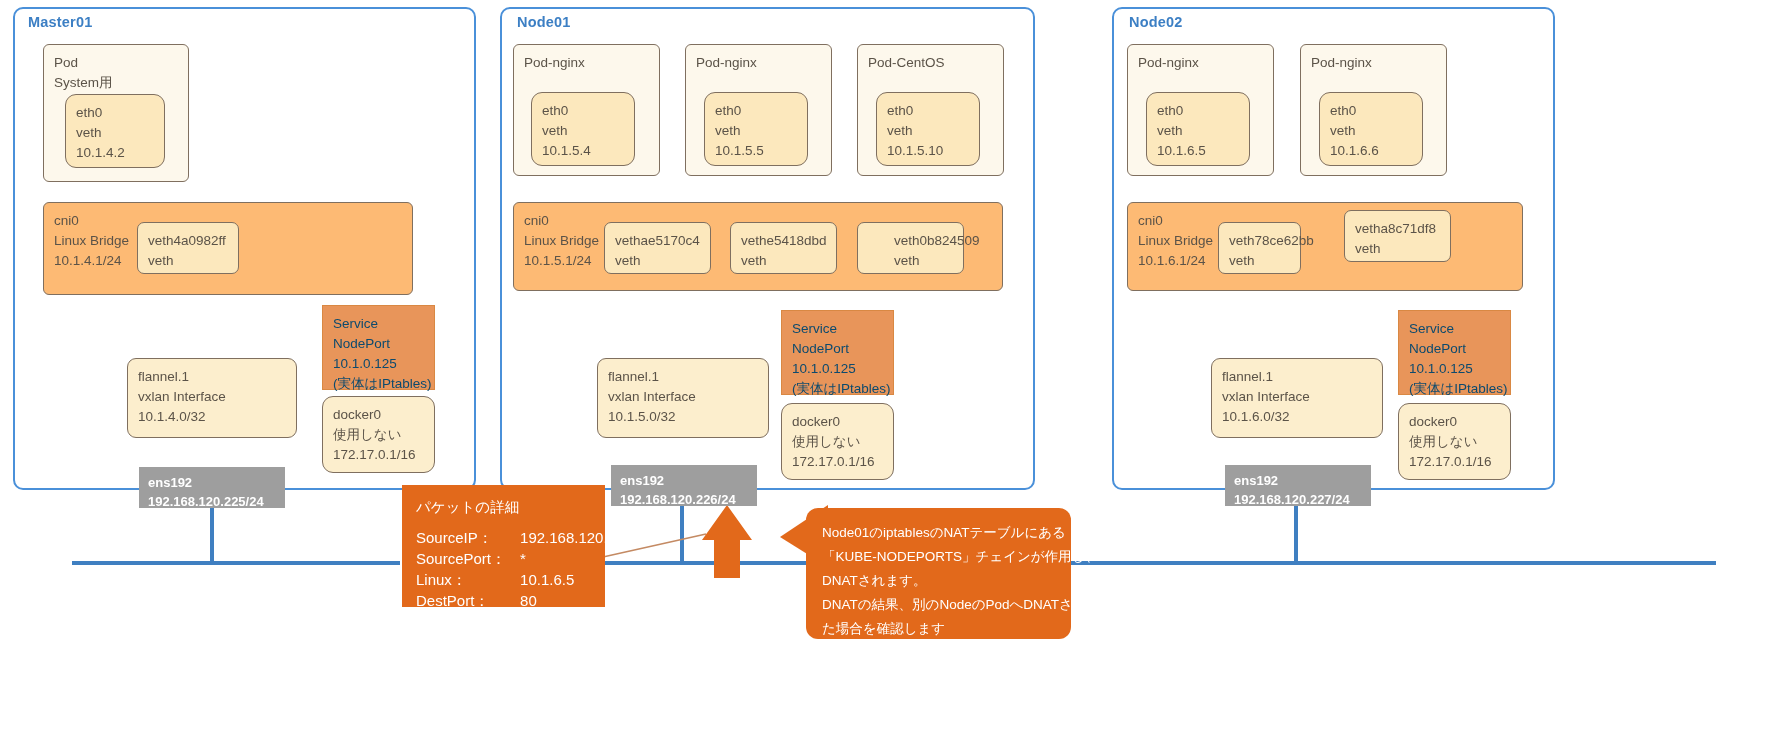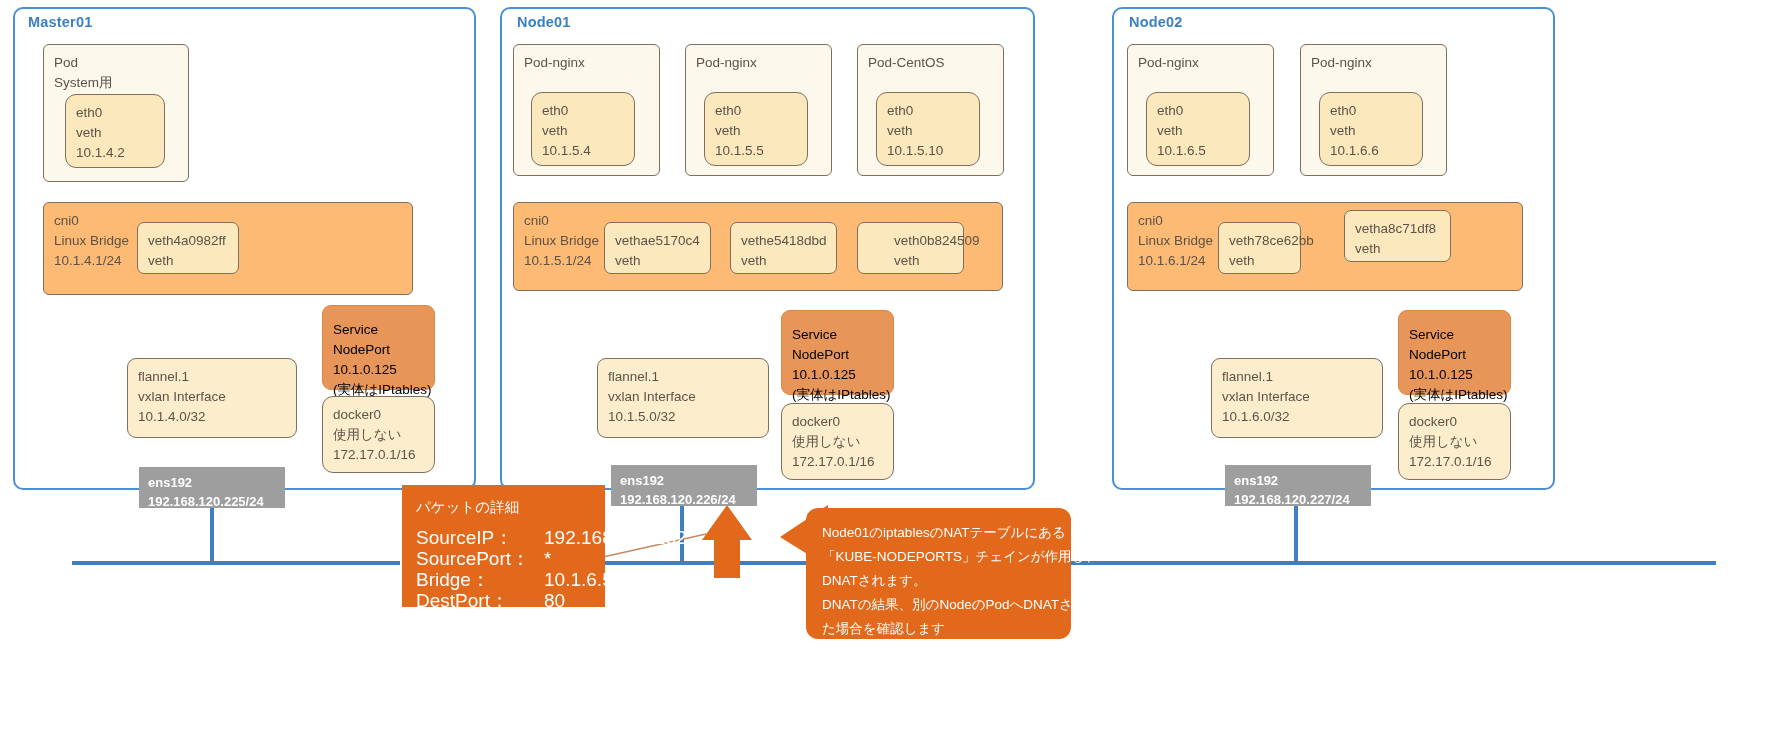--- a/index.html
+++ b/index.html
@@ -44,25 +44,25 @@
   .cream.bridge{background:#fdba74;}
   .cream.veth{background:#fce8bd;border-radius:7px;}
   .cream.flannel{background:#fceecd;border-radius:9px;}
   .cream.docker{background:#fceecd;border-radius:11px;}
 
   
   .service{
     position:absolute;
     background:#e8955a;
     border:1.6px solid #d98843;
-    border-radius:9px;
-    box-sizing:border-box;
-    padding:14px 10px;
+    border-radius:0;
+    box-sizing:border-box;
+    padding:8px 10px;
     font-size:13.5px;line-height:20px;
-    color:#000000;
+    color:#0c4a6e;
   }
 
   
   .nic{
     position:absolute;
     background:#9e9e9e;
     box-sizing:border-box;
     padding:6px 9px;
     font-size:13px;line-height:19px;
     color:#ffffff;font-weight:bold;
@@ -73,21 +73,21 @@
     position:absolute;
     background:#e2691b;
     box-sizing:border-box;
     color:#ffffff;
     padding:12px 14px;
     font-size:13.5px;
     line-height:21px;
   }
   .packet .ttl{font-size:14.5px;margin-bottom:9px;}
   .packet table{border-collapse:collapse;}
-  .packet td{padding:0 0 0 0;font-size:19px;line-height:21px;color:#fff;white-space:nowrap;}
+  .packet td{padding:0 0 0 0;font-size:15px;line-height:21px;color:#fff;white-space:nowrap;}
   .packet td.k{padding-right:14px;}
 
   
   .callout{
     position:absolute;
     background:#e2691b;
     border-radius:12px;
     box-sizing:border-box;
     color:#ffffff;
     padding:13px 16px;
@@ -321,21 +321,21 @@
       <tbody>
           <tr>
         <td class="k">SourceIP：</td>
         <td class="v">192.168.120.252</td>
       </tr>
       <tr>
         <td class="k">SourcePort：</td>
         <td class="v">*</td>
       </tr>
       <tr>
-        <td class="k">Bridge：</td>
+        <td class="k">Linux：</td>
         <td class="v">10.1.6.5</td>
       </tr>
       <tr>
         <td class="k">DestPort：</td>
         <td class="v">80</td>
       </tr>
     </tbody>
       </table>
   </div>
 

